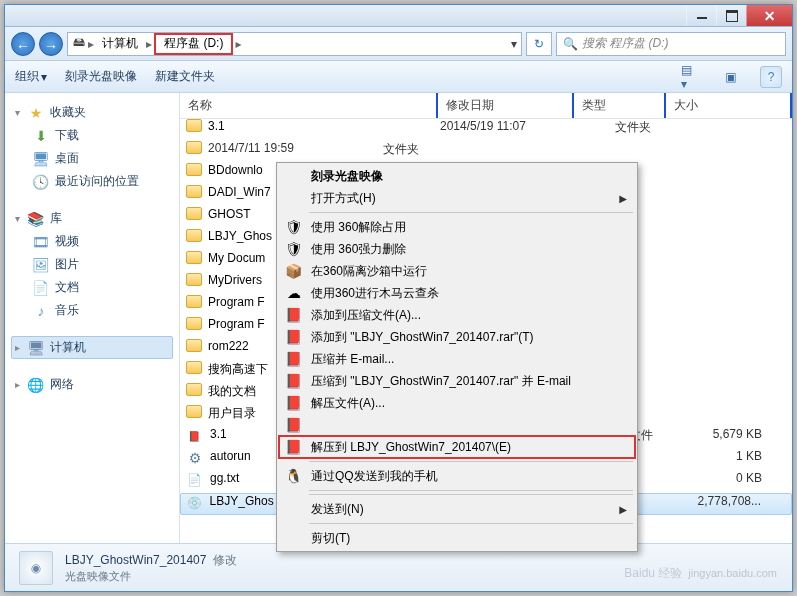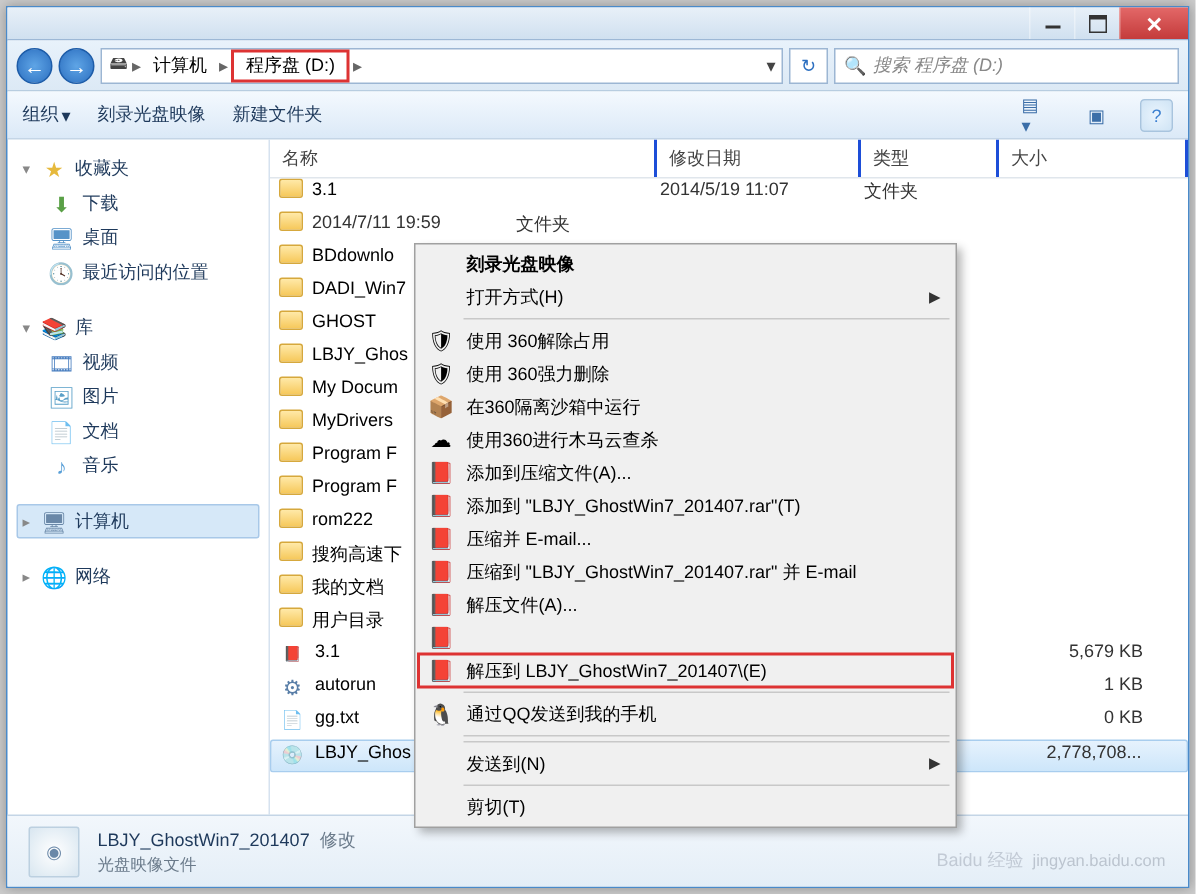--- a/index.html
+++ b/index.html
@@ -54,21 +54,21 @@
 .fl-col.size{flex:1; justify-content:flex-start;}
 .fl-body { overflow:hidden;}
 .fl-row { display:flex; height:22px; align-items:flex-start; padding-left:6px;}
 .fl-row .icon { width:18px; height:18px; margin-right:6px; display:inline-flex; align-items:center; justify-content:center;}
 .fl-row .icon.folder{ background:linear-gradient(#ffe9a8,#f6c85a); border:1px solid #d6a83c; border-radius:2px; width:16px; height:13px; }
 .fl-row .icon.rar{ color:#8b3d7a; font-weight:bold; font-size:10px;}
 .fl-row .icon.inf{ color:#5a7fa8; font-size:14px;}
 .fl-row .icon.txt{ color:#6a8aa0;}
 .fl-row .nm { width:232px; white-space:nowrap; overflow:hidden;}
 .fl-row .dt { width:136px; color:#333;}
-.fl-row .tp { width:92px; color:#333;}
+.fl-row .tp { width:92px; color:#333;margin-left:39px;}
 .fl-row .sz { flex:1; text-align:right; padding-right:30px; color:#333;}
 .fl-row.sel { background:linear-gradient(#e6f2fd,#cde6fa); border:1px solid #a8cdee; border-radius:2px; padding-left:5px;}
 .fl-row.sel .nm{width:231px;}
 
 .ctxmenu { position:absolute; left:276px; top:162px; width:362px; background:#f0f0f0; border:1px solid #a0a0a0; box-shadow:3px 3px 6px rgba(0,0,0,.3); z-index:100; padding:2px;}
 .ctx-item { display:flex; align-items:center; height:22px; padding:0 20px 0 32px; position:relative; cursor:default;}
 .ctx-item .ci-icon{ position:absolute; left:6px; width:18px; height:18px; display:flex; align-items:center; justify-content:center; font-size:14px;}
 .ctx-item .ci-arrow{ position:absolute; right:8px; color:#333; font-size:10px;}
 .ctx-sep { height:1px; background:#c8c8c8; margin:3px 2px 3px 30px;}
 .ctx-item.hl { outline:2px solid #d33; outline-offset:-1px;}

